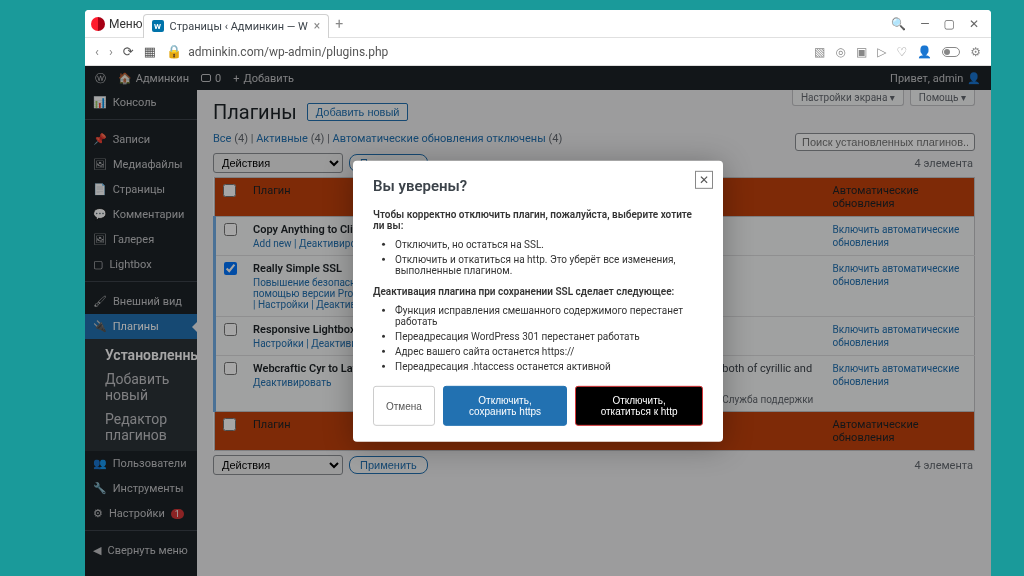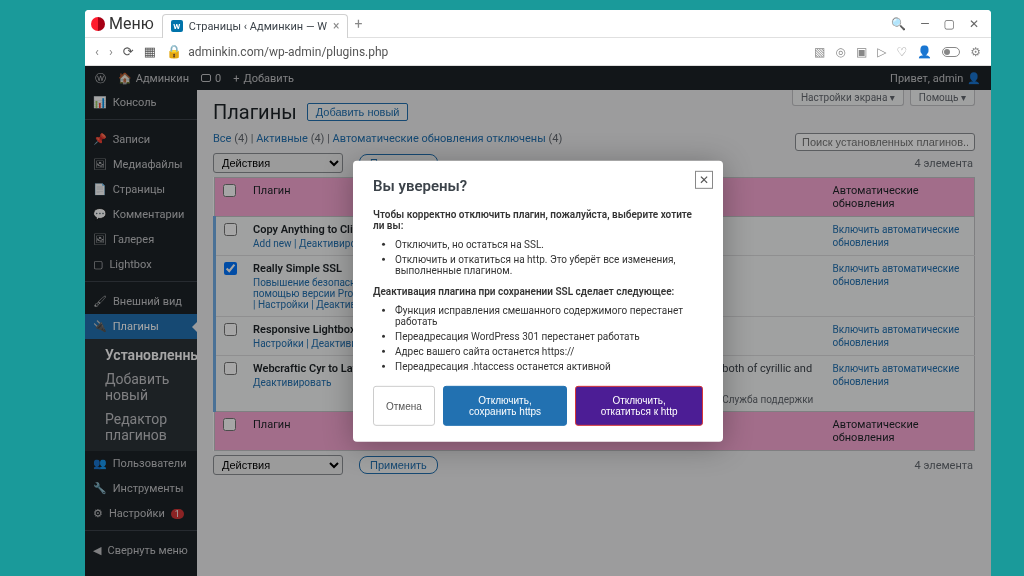--- a/index.html
+++ b/index.html
@@ -1,20 +1,20 @@
 <!DOCTYPE html>
 <html><head>
 <meta charset="utf-8">
 <style>
 *{margin:0;padding:0;box-sizing:border-box}
 body{background:#1a9a9a;font-family:-apple-system,BlinkMacSystemFont,"Segoe UI",Roboto,sans-serif;font-size:13px;width:1024px;height:576px;overflow:hidden;color:#3c434a}
 .browser{position:absolute;top:10px;left:85px;right:33px;bottom:0;background:#fff;border-radius:4px 4px 0 0;overflow:hidden;display:flex;flex-direction:column}
 .titlebar{height:28px;background:#fff;display:flex;align-items:center;border-bottom:1px solid #e0e0e0;padding-left:6px}
 .opera-logo{width:14px;height:14px;border-radius:50%;background:linear-gradient(to right,#ff1b2d 50%,#a70014 50%);margin-right:4px}
-.menu-btn{font-size:16px;color:#333;margin-right:8px}
+.menu-btn{font-size:12px;color:#333;}
 .tab{height:24px;background:#fff;border:1px solid #d0d0d0;border-bottom:none;border-radius:4px 4px 0 0;display:flex;align-items:center;padding:0 8px;font-size:11px;gap:6px;position:relative;top:2px}
 .tab-favicon{width:12px;height:12px;background:#0073aa;border-radius:2px;display:flex;align-items:center;justify-content:center;color:#fff;font-size:8px;font-weight:bold}
 .tab-close{color:#888;font-size:12px}
 .tab-add{margin-left:6px;color:#888;font-size:14px}
 .win-controls{margin-left:auto;display:flex;align-items:center;gap:14px;padding-right:12px;font-size:12px;color:#666}
 .addr-bar{height:28px;display:flex;align-items:center;padding:0 10px;gap:10px;border-bottom:1px solid #e0e0e0;font-size:13px;color:#555}
 .nav-arrows{display:flex;gap:10px;color:#888}
 .url-area{display:flex;align-items:center;gap:6px;flex:1}
 .url-text{font-size:12px;color:#555}
 .addr-icons{display:flex;gap:10px;color:#888;font-size:12px;align-items:center}
@@ -37,27 +37,27 @@
 .main{position:absolute;top:24px;left:112px;right:0;bottom:0;padding:10px 16px;overflow:hidden}
 .page-head{display:flex;align-items:center;gap:10px;margin-bottom:8px}
 .page-title{font-size:20px;font-weight:400;color:#1d2327}
 .add-btn{border:1px solid #2271b1;color:#2271b1;background:#f6f7f7;padding:2px 8px;font-size:11px;border-radius:2px}
 .screen-opts{position:absolute;top:0;right:16px;display:flex;gap:6px}
 .screen-tab{background:#f6f7f7;border:1px solid #c3c4c7;border-top:none;padding:2px 8px;font-size:10px;color:#646970;border-radius:0 0 3px 3px}
 .filters{font-size:11px;color:#646970;margin-bottom:8px}
 .filters a{color:#2271b1;text-decoration:none}
 .search-box{float:right;margin-top:-20px}
 .search-box input{border:1px solid #8c8f94;padding:2px 6px;font-size:11px;width:180px;border-radius:3px}
-.bulk{display:flex;align-items:center;gap:16px;margin-bottom:4px}
+.bulk{display:flex;align-items:center;gap:6px;margin-bottom:4px}
 .bulk select{border:1px solid #8c8f94;padding:2px 4px;font-size:11px;border-radius:3px;width:130px}
 .apply-btn{border:1px solid #2271b1;color:#2271b1;background:#f6f7f7;padding:2px 10px;font-size:11px;border-radius:8px}
 .count{margin-left:auto;font-size:11px;color:#646970;margin-right:2px}
 table.plugins{width:100%;border:1px solid #c3c4c7;border-collapse:collapse;background:#fff;font-size:11px}
 table.plugins th,table.plugins td{padding:6px 8px;text-align:left;vertical-align:top}
-table.plugins thead th,table.plugins tfoot th{background:#f9a8d4;font-weight:400;color:#1d2327;border-bottom:1px solid #c3c4c7}
+table.plugins thead th,table.plugins tfoot th{background:#c2410c;font-weight:400;color:#1d2327;border-bottom:1px solid #c3c4c7}
 table.plugins tfoot th{border-top:1px solid #c3c4c7;border-bottom:none}
 table.plugins tbody tr{background:#f6f7f7;border-left:3px solid #72aee6}
 table.plugins tbody tr td{border-top:1px solid #dcdcde}
 .plugin-name{font-weight:600;color:#1d2327}
 .plugin-actions{font-size:10px;margin-top:2px}
 .plugin-actions a{color:#2271b1;text-decoration:none}
 .row-desc{color:#3c434a}
 .row-meta{font-size:10px;color:#646970;margin-top:6px}
 .auto-link{color:#2271b1;text-decoration:none;font-size:10px}
 .col-cb{width:24px}
@@ -67,21 +67,21 @@
 .modal{position:absolute;top:50%;left:50%;transform:translate(-50%,-57%);width:370px;background:#fff;border-radius:4px;padding:16px 20px;box-shadow:0 4px 30px rgba(0,0,0,0.3)}
 .modal h2{font-size:15px;font-weight:600;margin-bottom:14px}
 .modal-close{position:absolute;top:10px;right:10px;border:1px solid #888;width:18px;height:18px;display:flex;align-items:center;justify-content:center;font-size:12px;color:#555;background:#fff;cursor:pointer}
 .modal p{font-size:10px;color:#333;font-weight:600;margin-bottom:8px}
 .modal ul{list-style:disc;padding-left:22px;font-size:10px;color:#333;margin-bottom:10px}
 .modal ul li{margin-bottom:4px}
 .modal-btns{display:flex;gap:8px;margin-top:14px}
 .btn{padding:8px 12px;font-size:10px;border-radius:3px;border:1px solid;cursor:pointer}
 .btn-cancel{background:#fff;border-color:#ccc;color:#555}
 .btn-keep{background:#2271b1;border-color:#2271b1;color:#fff}
-.btn-revert{background:#4c1d95;border-color:#d63638;color:#fff}
+.btn-revert{background:#000000;border-color:#d63638;color:#fff}
 </style>
 </head>
 <body>
 
 <div class="browser">
   <div class="titlebar">
     <span class="opera-logo"></span>
     <span class="menu-btn">Меню</span>
     <div class="tab">
       <span class="tab-favicon">W</span>

